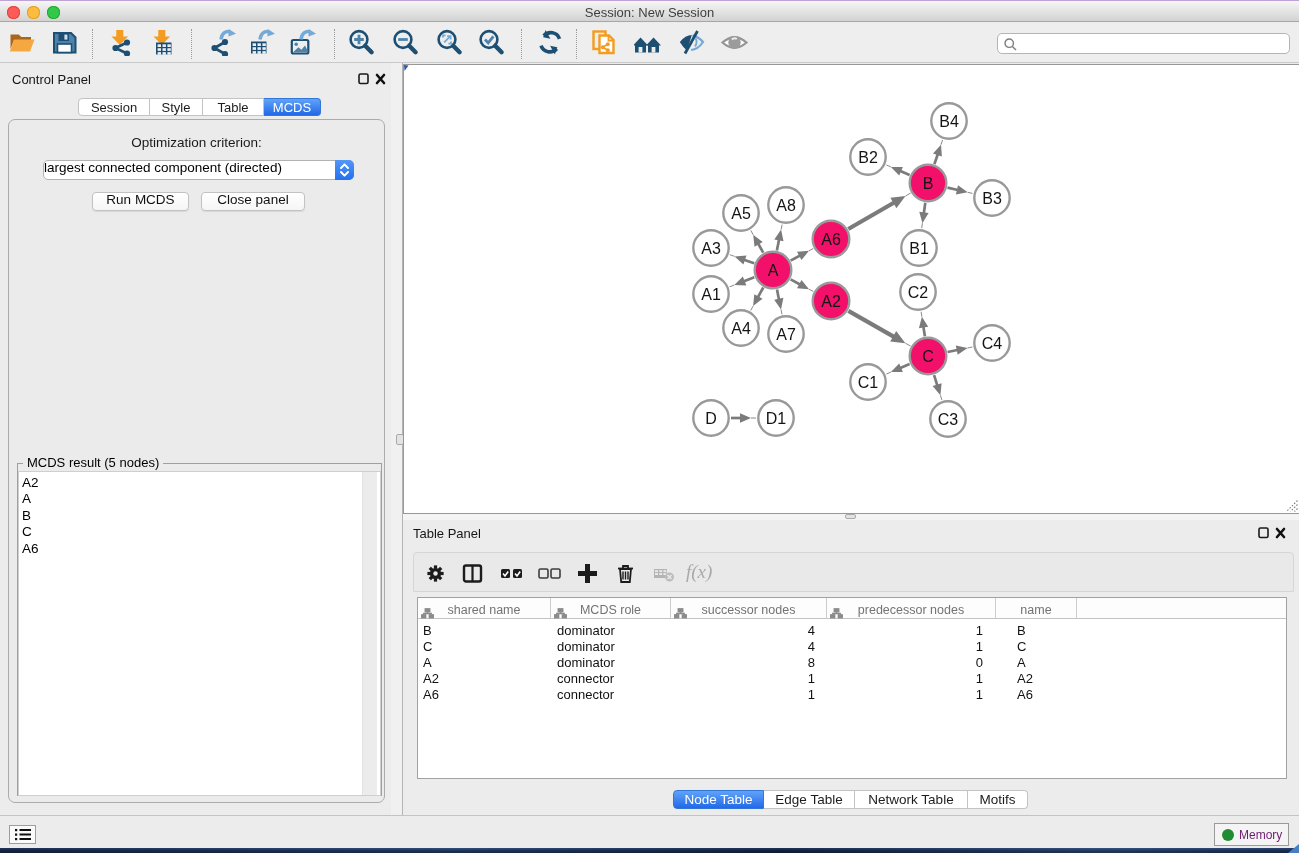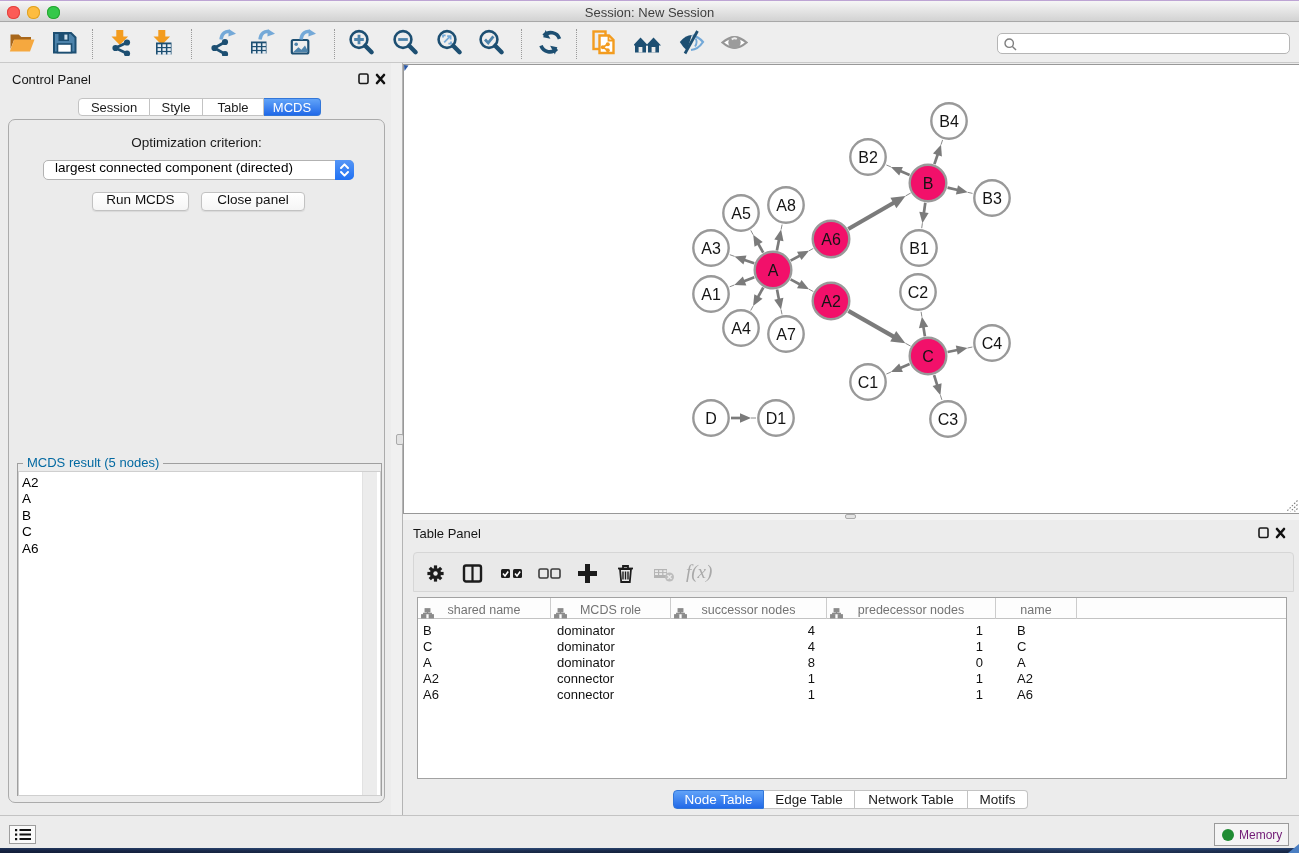--- a/index.html
+++ b/index.html
@@ -8,25 +8,25 @@
 .tsep {position:absolute;top:6px;height:30px;width:0;border-left:1px dotted #9a9a9a}
 #search {position:absolute;left:997px;top:10px;width:293px;height:21px;background:#fff;border:1px solid #b5b5b5;border-radius:5px}
 #cpanel {position:absolute;left:0;top:63px;width:402px;height:753px;background:#ececec}
 .ptitle {font-size:13px;color:#161616}
 .seg {position:absolute;height:18px;background:#fff;border:1px solid #c3c3c3;border-left:none;font-size:13px;color:#1c1c1c;text-align:center;line-height:18px;display:block}
 .seg.first {border-left:1px solid #c3c3c3;border-radius:4px 0 0 4px}
 .seg.last {border-radius:0 4px 4px 0}
 .seg.sel {background:linear-gradient(#61a3f8,#2169e8);color:#fff;border-color:#3276d8}
 #cpcontent {position:absolute;left:8px;top:56px;width:377px;height:684px;border:1px solid #ababab;border-radius:7px;background:#ebebeb}
 #optlabel {position:absolute;top:15px;width:100%;text-align:center;font-size:13.5px;color:#1a1a1a}
-#combo {position:absolute;left:34px;top:40px;width:311px;height:20px;background:#fff;border:1px solid #b2b2b2;border-radius:5px;font-size:13.5px;color:#000;line-height:14px;padding-left:11px}
+#combo {position:absolute;left:34px;top:40px;width:311px;height:20px;background:#fff;border:1px solid #b2b2b2;border-radius:5px;font-size:13.5px;color:#000;line-height:14px;}
 #combo .step {position:absolute;right:-1px;top:-1px;width:19px;height:20px;border-radius:0 5px 5px 0;background:linear-gradient(#5596f6,#2071f3)}
 .btn {position:absolute;height:19px;background:linear-gradient(#ffffff,#f5f5f5);border:1px solid #c2c2c2;border-radius:4px;font-size:13.5px;color:#111;text-align:center;line-height:13.5px;box-shadow:0 1px 1px rgba(0,0,0,0.08)}
 #groupbox {position:absolute;left:8px;top:343px;width:365px;height:333px;border:1px solid #9f9f9f}
-#grouplab {position:absolute;left:5px;top:-9px;background:#ebebeb;padding:0 4px;font-size:13px;color:#0369a1}
+#grouplab {position:absolute;left:5px;top:-9px;background:#ebebeb;padding:0 4px;font-size:13px;color:#000000}
 #mlist {position:absolute;left:0px;top:7px;width:363px;height:325px;padding-top:3px;background:#fff;border:1px solid #cfcfcf;font-size:13.5px;color:#000}
 #mlist div {height:16.4px;line-height:16.4px;padding-left:3px}
 #mlist .sbar {position:absolute;right:3px;top:0;width:15px;height:100%;background:#ececec;padding:0;border-left:1px solid #e2e2e2}
 #vsplit {position:absolute;left:391px;top:63px;width:12px;height:753px;background:#f0f0f0;border-right:1px solid #b4b4b4}
 #vhandle {position:absolute;left:396px;top:434px;width:8px;height:11px;background:#e3e3e3;border:1px solid #aaa;border-radius:2px}
 #frame {position:absolute;left:403px;top:64px;width:896px;height:450px;border:1px solid #989898;border-right:none;background:#fff}
 #ftitle {position:absolute;left:0;top:0;width:100%;height:21px;background:linear-gradient(#f8f8f8,#d4d4d4);border-bottom:1px solid #aeaeae}
 #ftitle .t {position:absolute;width:100%;top:4px;text-align:center;font-size:13px;color:#2d2d2d}
 #hsplit {position:absolute;left:403px;top:514px;width:896px;height:6px;background:#f4f4f4}
 #hhandle {position:absolute;left:845px;top:514px;width:11px;height:5px;background:#e3e3e3;border:1px solid #ababab;border-radius:2px}

